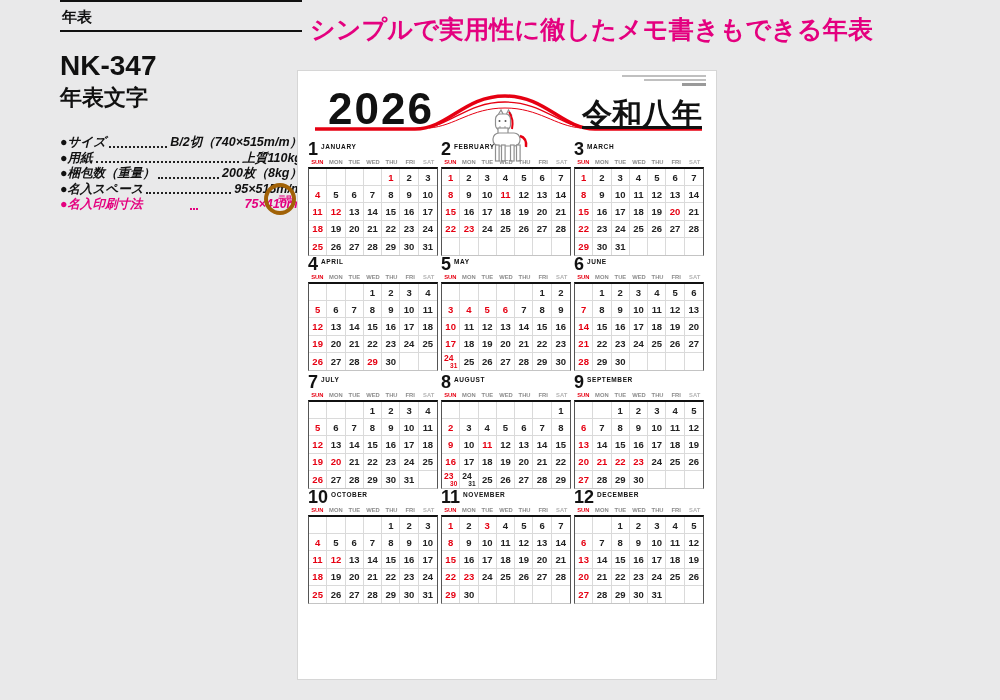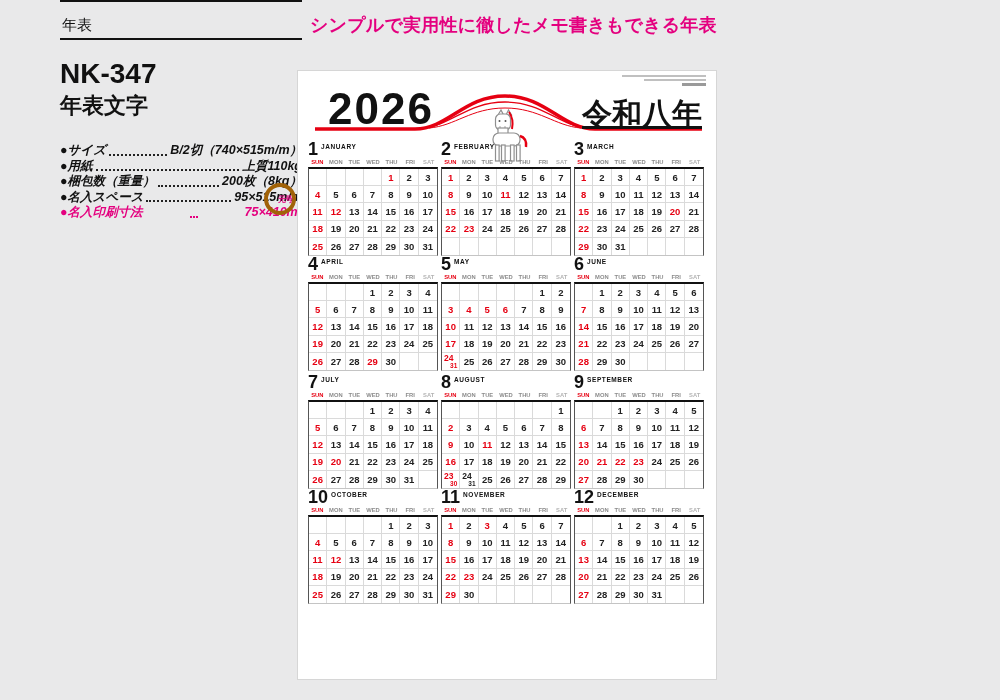--- a/index.html
+++ b/index.html
@@ -5,38 +5,38 @@
   html,body { margin:0; padding:0; }
   body {
     width:1000px; height:700px; position:relative; overflow:hidden;
     background:#e9e9ea;
     font-family:"Liberation Sans","DejaVu Sans",sans-serif;
     color:#111;
   }
   
   .sidebar { position:absolute; left:60px; top:0; width:242px; }
   .rule { height:2px; background:#111; }
-  .cat { font-size:15px; font-weight:normal; padding:14px 0 3px 2px; }
+  .cat { font-size:15px; font-weight:bold; padding:6px 0 3px 2px; }
   .code { font-size:28px; font-weight:800; margin-top:20px; line-height:28px; }
   .pname { font-size:22px; font-weight:bold; margin-top:3px; }
   .specs { margin-top:22px; }
   .spec-row { display:flex; align-items:flex-end; font-size:12.5px; font-weight:bold; line-height:15.5px; color:#111; white-space:nowrap;font-style:italic; }
   .spec-row .leader { flex:1; border-bottom:2px dotted #222; margin:0 3px 3px; min-width:8px; }
   .spec-row.pink { color:#e4007f;gap:44px; }
   .spec-row.pink .leader { border-bottom-color:#e4007f; }
   .stamp {
     position:absolute; left:204px; top:183px; width:24px; height:24px;
     border:4px solid #a16207; border-radius:50%; color:#e4007f;
     font-size:8px; font-weight:bold; display:flex; align-items:center; justify-content:flex-end;
     letter-spacing:-1px;
   }
   
   .headline {
     position:absolute; left:310px; top:13px;
-    font-size:18px; font-weight:800; color:#e4007f; letter-spacing:0.2px;
+    font-size:25px; font-weight:800; color:#e4007f; letter-spacing:0.2px;
   }
   
   .poster {
     position:absolute; left:297px; top:70px; width:420px; height:610px;
     background:#fff; border:1px solid #d6d6d6; box-sizing:border-box;
   }
   .fineprint { position:absolute; top:4px; right:10px; width:84px; }
   .fp { height:2px; background:#c0c0c0; margin-bottom:2px; }
   .fp.short { width:24px; height:3px; margin-left:auto; background:#9a9a9a; }
   .year { position:absolute; left:30px; top:16px; font-size:44px; font-weight:800; letter-spacing:2px; line-height:44px; }

